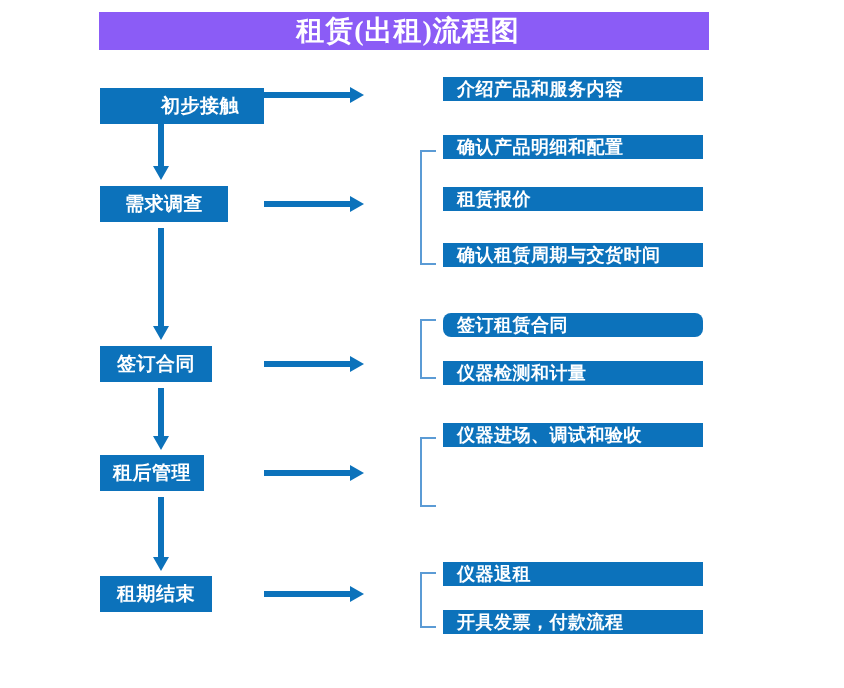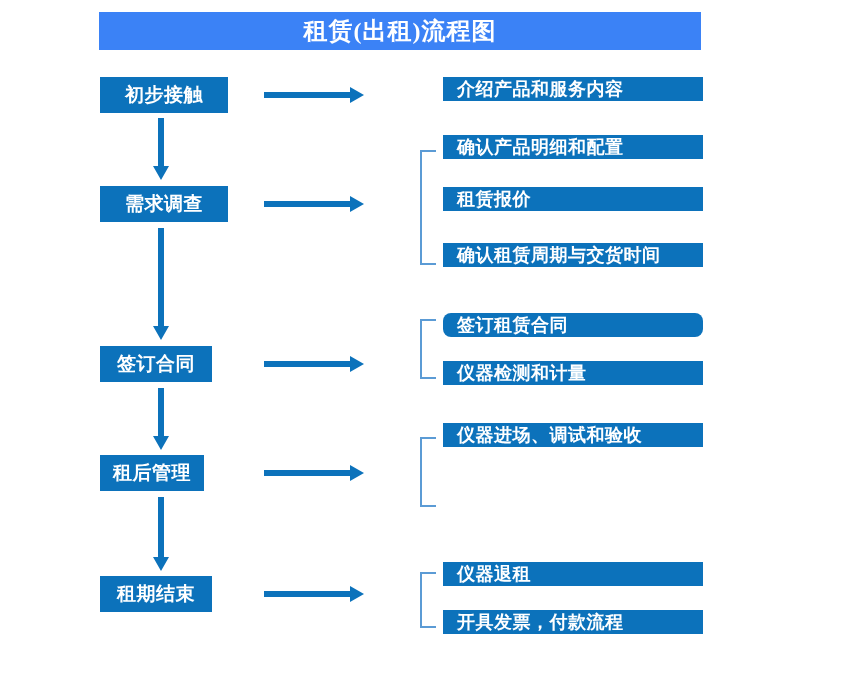--- a/index.html
+++ b/index.html
@@ -29,28 +29,29 @@
     align-items: center;
     white-space: nowrap;
     letter-spacing: 0.5px;
   }
   .title-bar {
     position: absolute;
     left: 99px;
     top: 12px;
     width: 602px;
     height: 38px;
-    background: #3b82f6;
+    background: #8b5cf6;
     color: #ffffff;
     font-weight: bold;
-    font-size: 24px;
+    font-size: 28px;
     display: flex;
     align-items: center;
     justify-content: center;
     letter-spacing: 1px;
+    padding-left: 8px;
   }
   .stage-box {
     font-size: 19px;
     justify-content: center;
     height: 36px;
   }
   .detail-box {
     left: 443px;
     width: 260px;
     height: 24px;
@@ -76,21 +77,21 @@
     box-sizing: border-box;
   }
 </style>
 </head>
 <body>
 
 <div id="canvas">
 
   <div class="title-bar">租赁(出租)流程图</div>
 
-  <div class="box stage-box" style="left:100px; top:77px; width:128px;">初步接触</div>
+  <div class="box stage-box" style="left:100px; top:88px; width:128px;padding-left:36px;">初步接触</div>
 
   <div class="box stage-box" style="left:100px; top:186px; width:128px;">需求调查</div>
 
   <div class="box stage-box" style="left:100px; top:346px; width:112px;">签订合同</div>
 
   <div class="box stage-box" style="left:100px; top:455px; width:104px;">租后管理</div>
 
   <div class="box stage-box" style="left:100px; top:576px; width:112px;">租期结束</div>
 
   <div class="box detail-box" style="top:77px;">介绍产品和服务内容</div>

